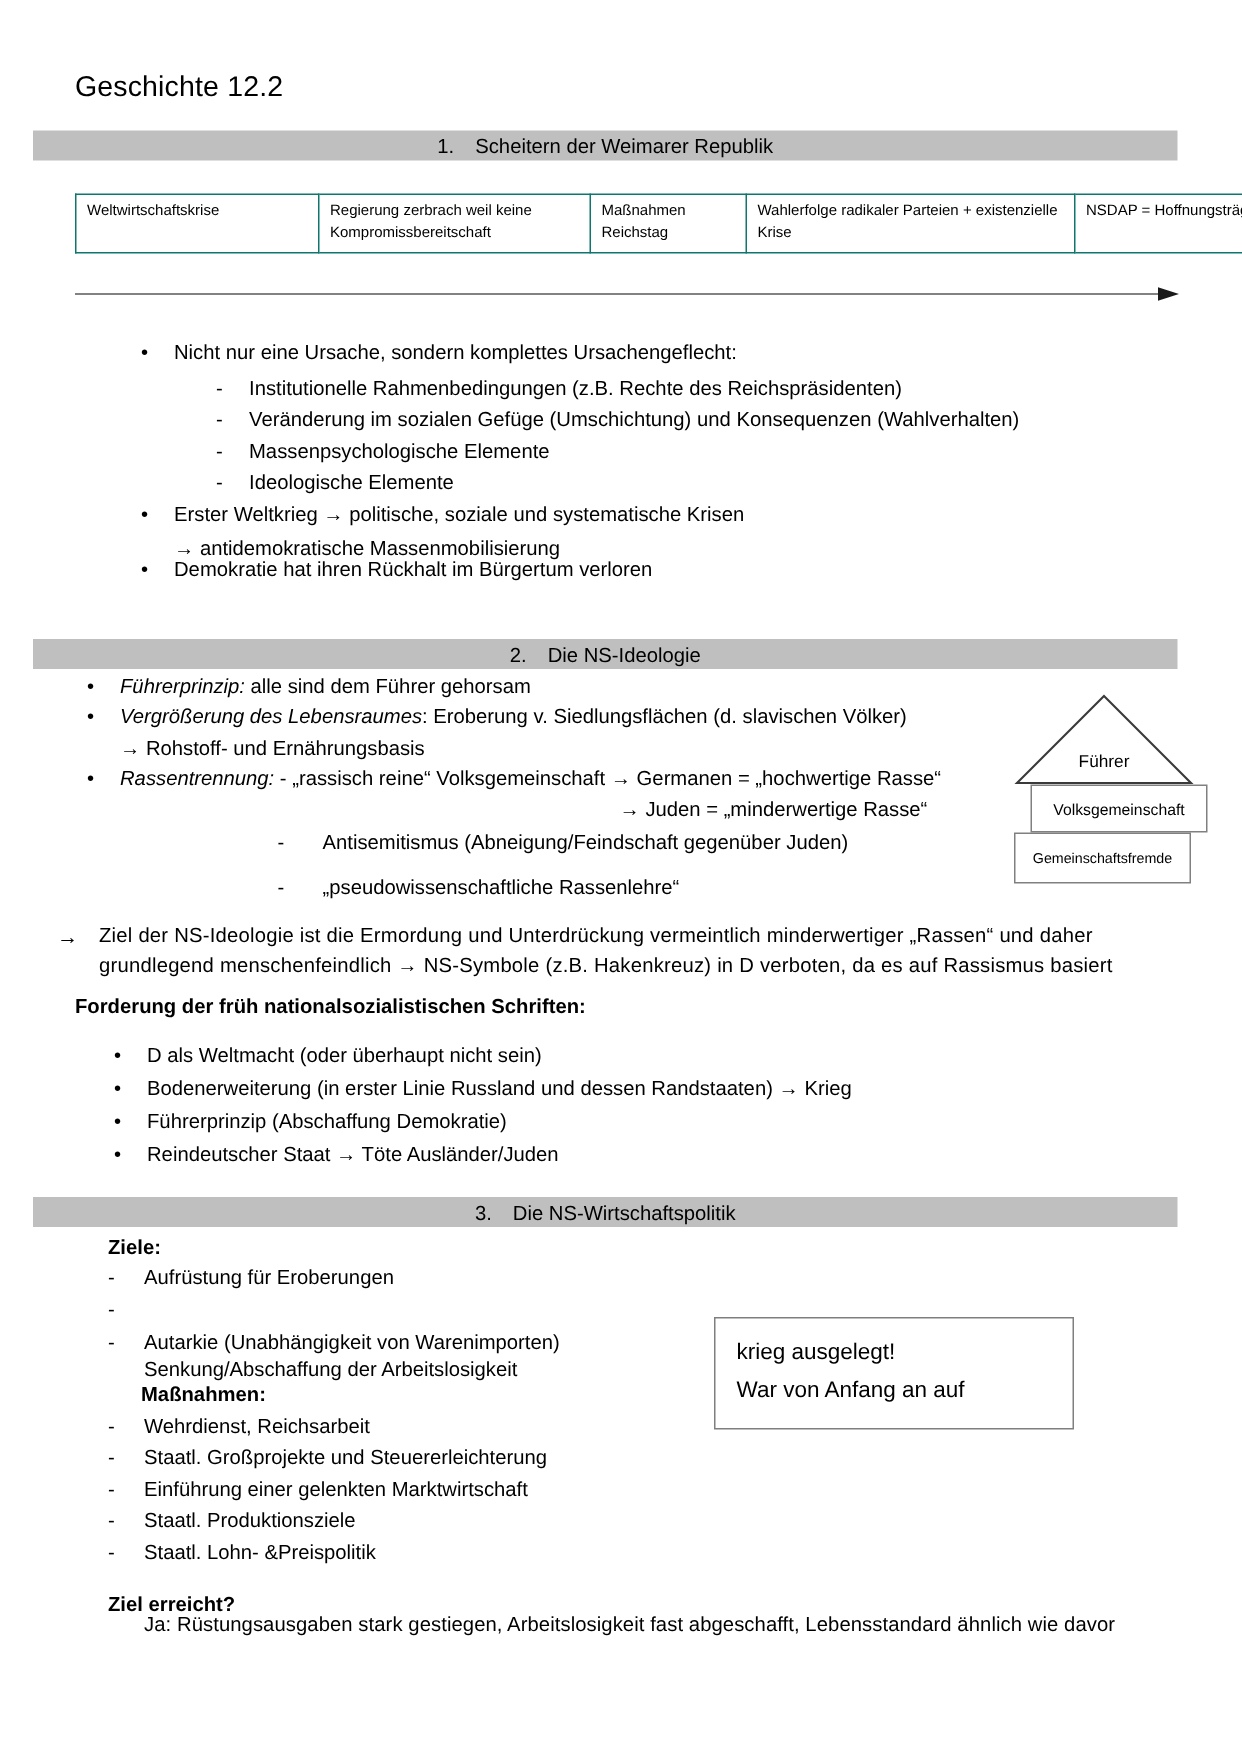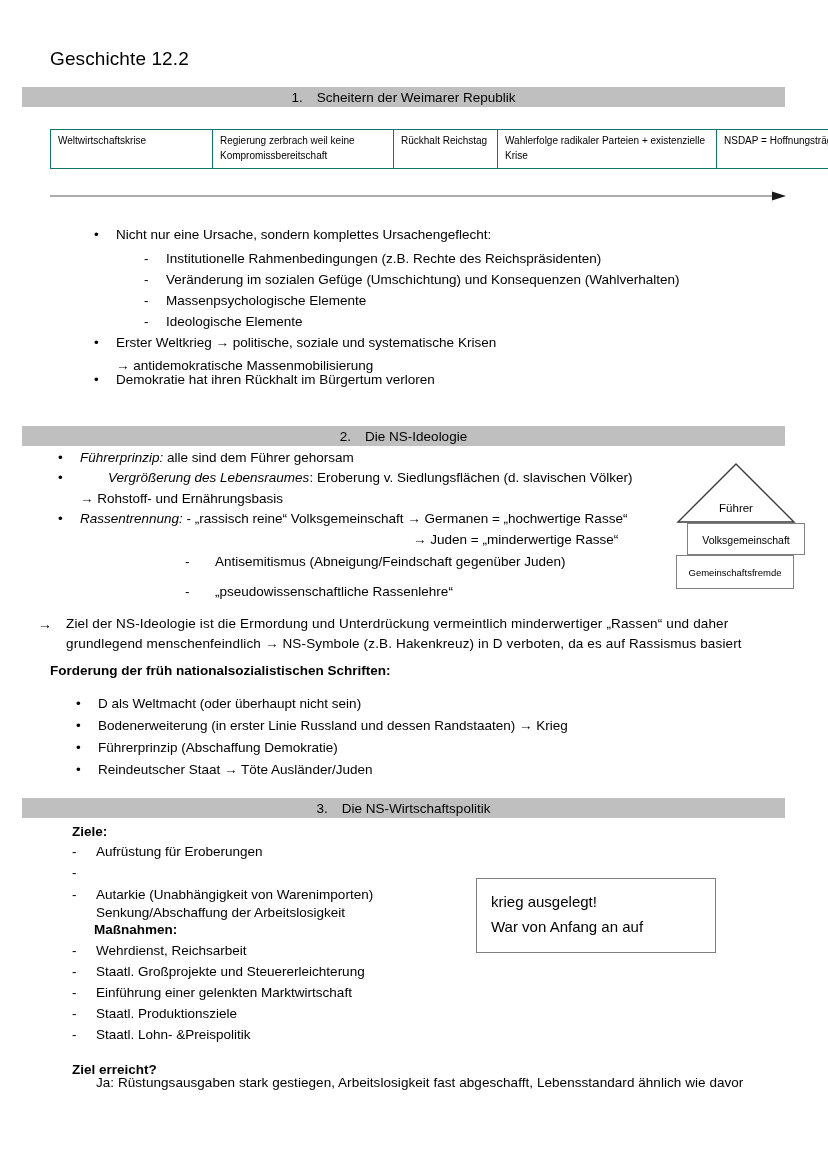--- a/index.html
+++ b/index.html
@@ -156,21 +156,21 @@
   <div class="section-bar" style="top:87px;">
     <span class="sec-num">1.</span>
     <span class="sec-title">Scheitern der Weimarer Republik</span>
   </div>
 
   <table class="wr-table">
     <tbody>
         <tr>
       <td style="width:148px;">Weltwirtschaftskrise</td>
       <td style="width:167px;">Regierung zerbrach weil keine Kompromissbereitschaft</td>
-      <td style="width:90px;">Rückhalt Reichstag</td>
+      <td style="width:90px;">Maßnahmen Reichstag</td>
       <td style="width:205px;">Wahlerfolge radikaler Parteien + existenzielle Krise</td>
       <td style="width:130px;">NSDAP = Hoffnungsträger</td>
     </tr>
   </tbody>
     </table>
 
   <svg class="long-arrow" viewBox="0 0 740 12">
     <line x1="0" y1="6" x2="722" y2="6" stroke="#595959" stroke-width="1"></line>
     <polygon points="722,1.5 736,6 722,10.5" fill="#1a1a1a"></polygon>
   </svg>
@@ -201,21 +201,21 @@
     <span class="sec-num">2.</span>
     <span class="sec-title">Die NS-Ideologie</span>
   </div>
 
   <span class="bullet-dot" style="left:58px; top:451px;">•</span>
   <div class="txt" style="left:80px; top:451px;">
     <span class="ital">Führerprinzip:</span><span> alle sind dem Führer gehorsam</span>
   </div>
 
   <span class="bullet-dot" style="left:58px; top:471px;">•</span>
-  <div class="txt" style="left:80px; top:471px;margin-left:28px;">
+  <div class="txt" style="left:80px; top:471px;">
     <span class="ital">Vergrößerung des Lebensraumes</span><span>: Eroberung v. Siedlungsflächen (d. slavischen Völker)</span>
   </div>
   <div class="txt" style="left:80px; top:492px;">→ Rohstoff- und Ernährungsbasis</div>
 
   <span class="bullet-dot" style="left:58px; top:512px;">•</span>
   <div class="txt" style="left:80px; top:512px;">
     <span class="ital">Rassentrennung:</span><span> - „rassisch reine“ Volksgemeinschaft → Germanen = „hochwertige Rasse“</span>
   </div>
   <div class="txt" style="left:413px; top:533px;">→ Juden = „minderwertige Rasse“</div>
 

